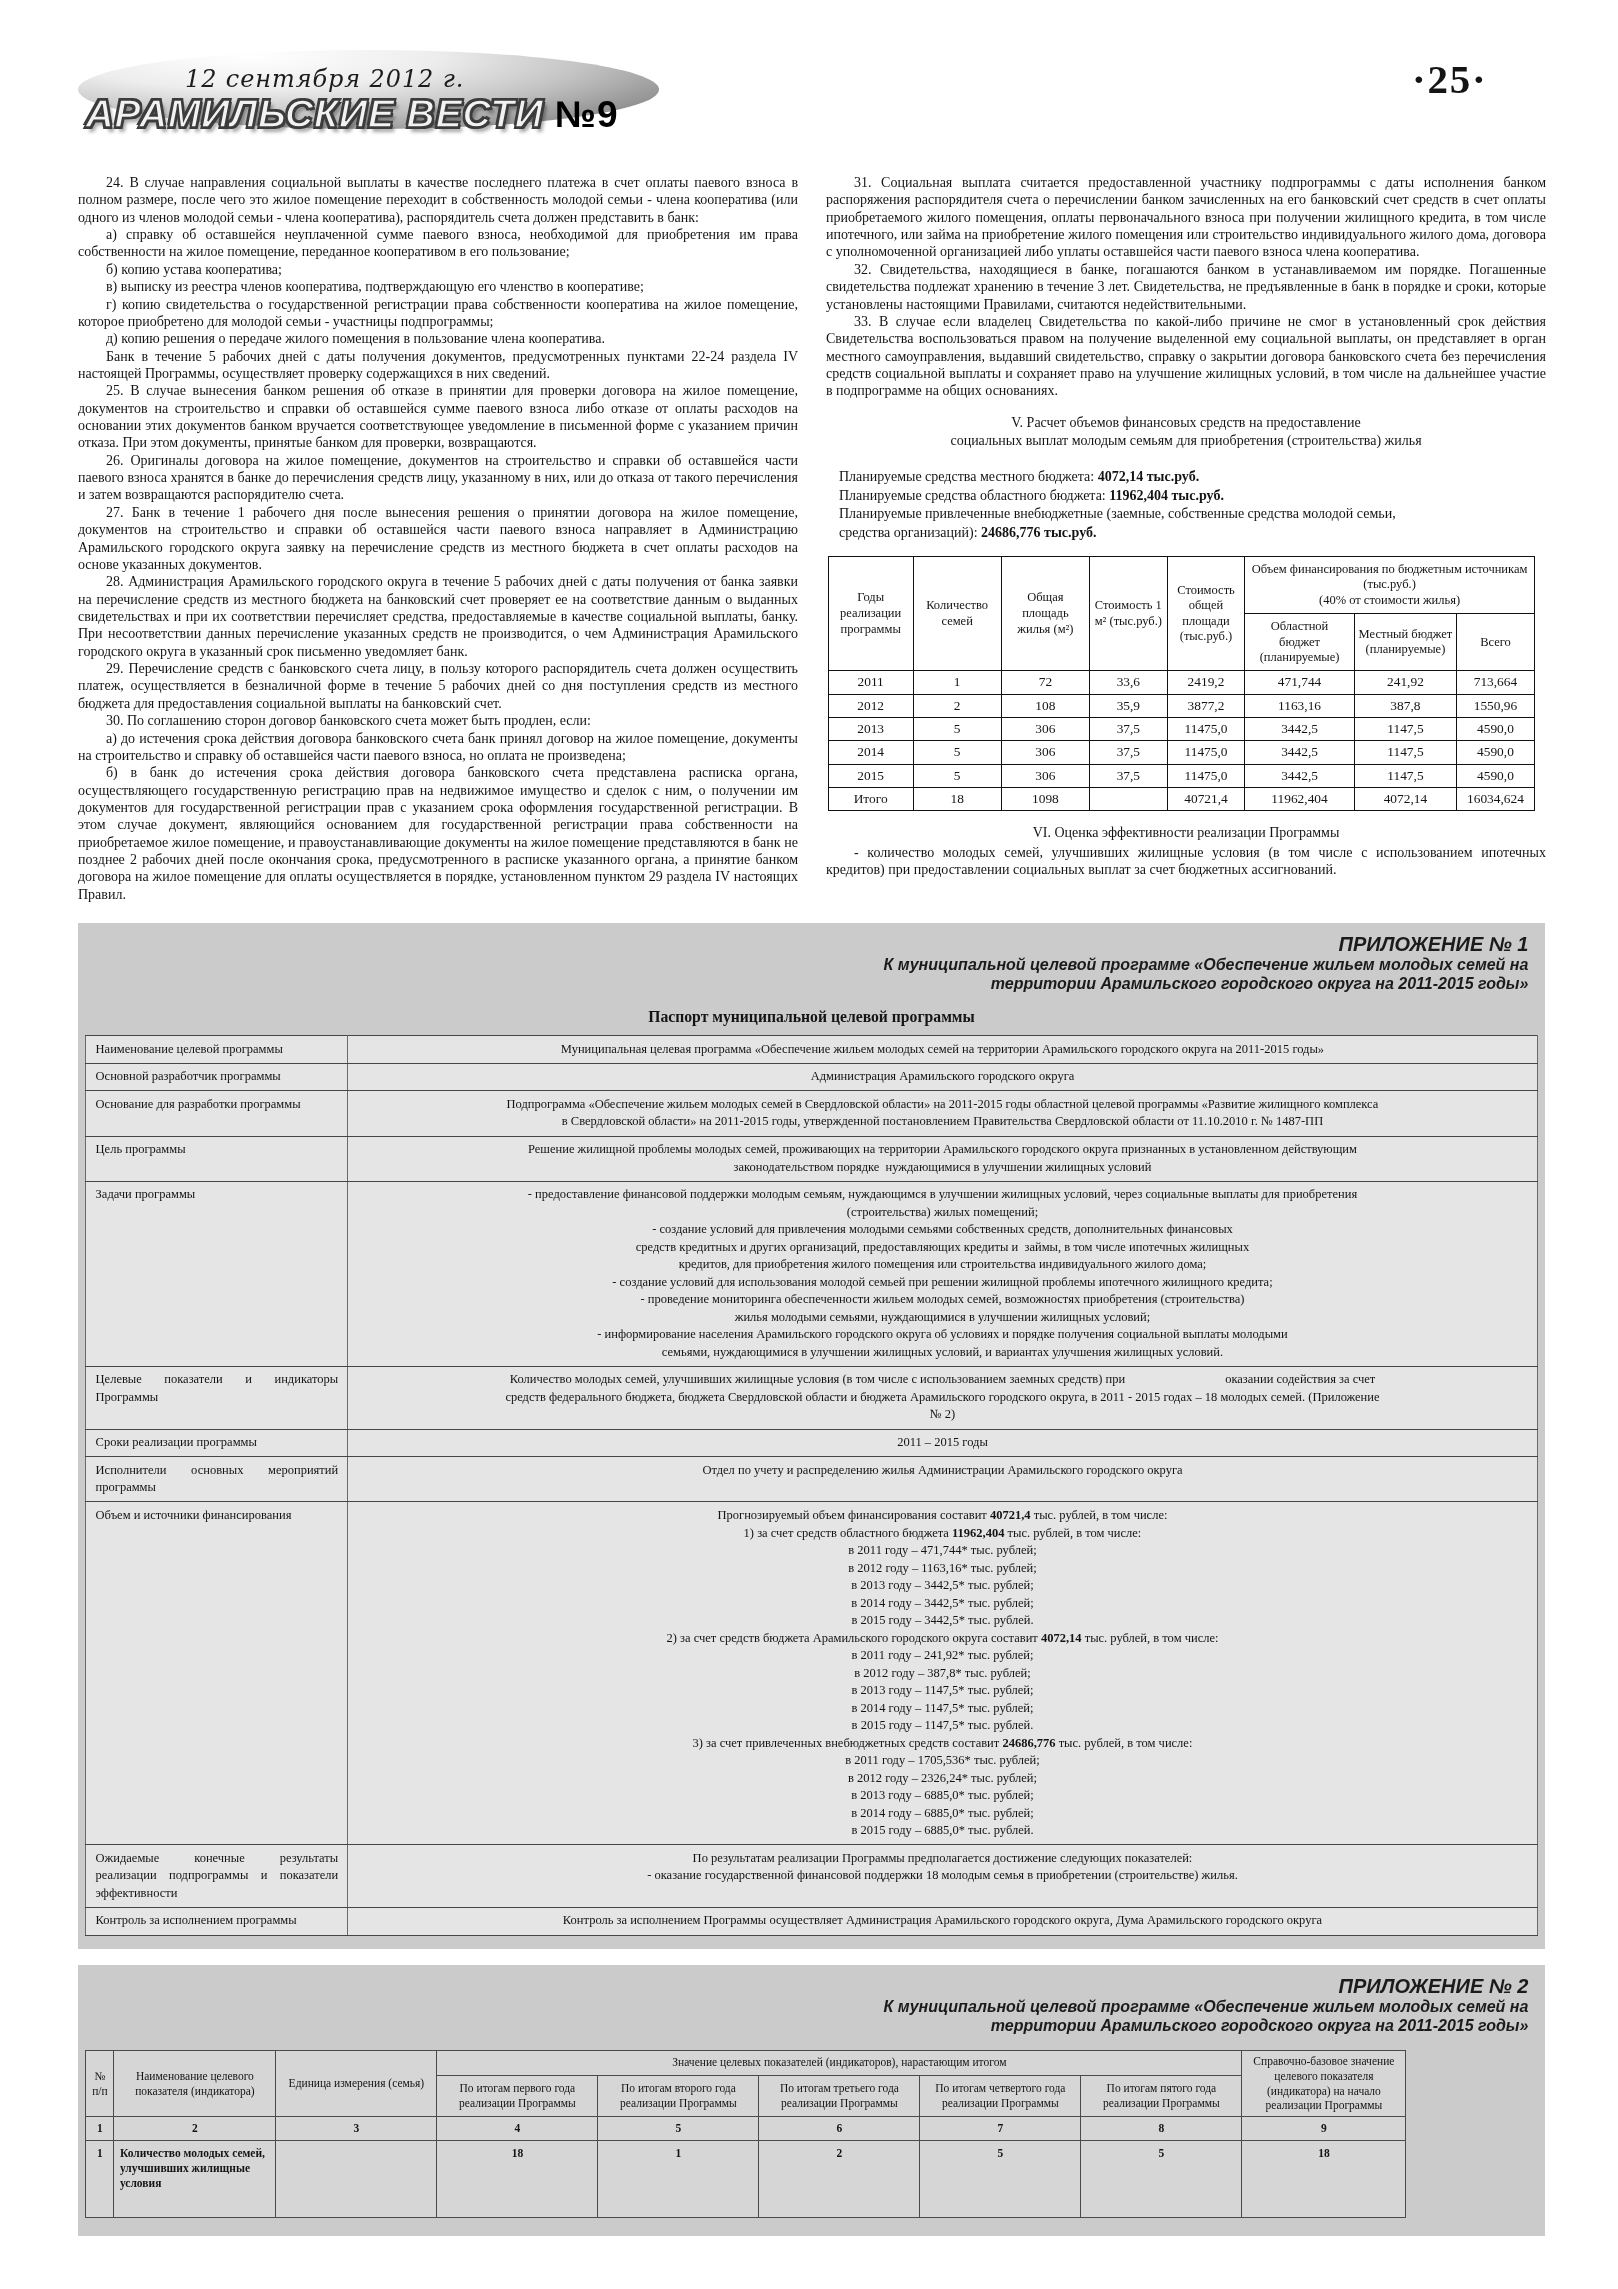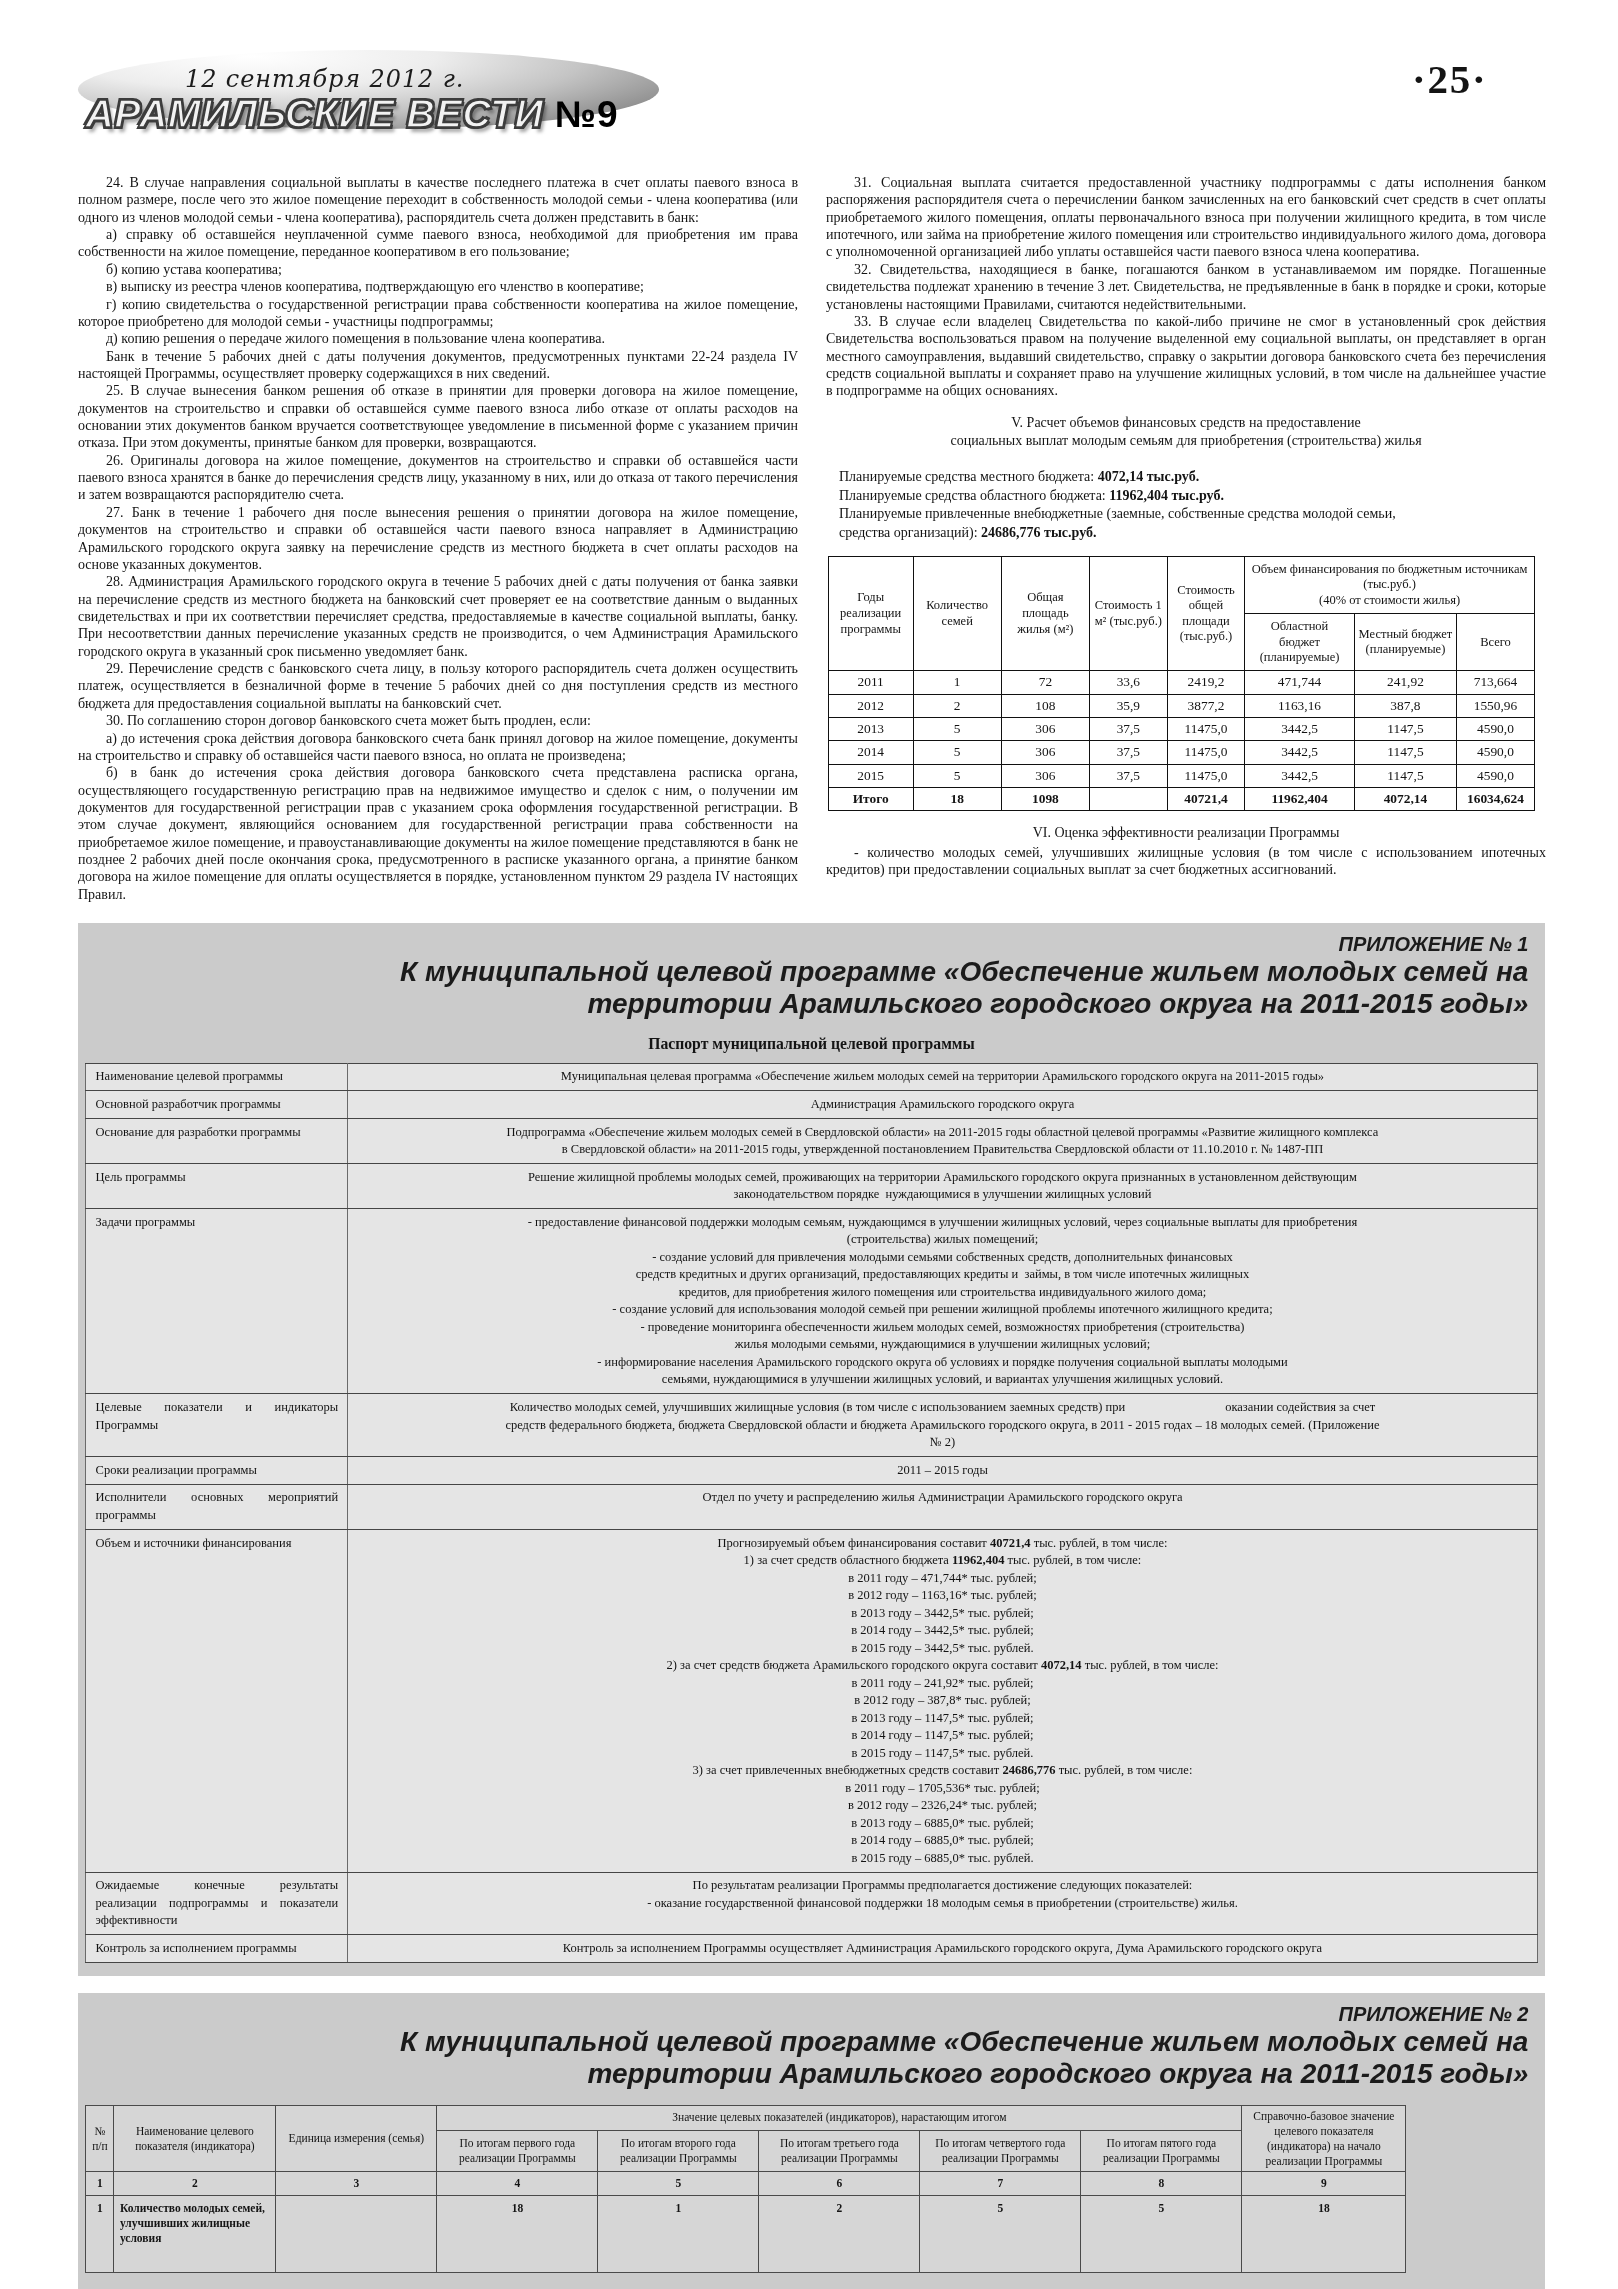--- a/index.html
+++ b/index.html
@@ -49,34 +49,34 @@
   .budget div { text-indent:13px; line-height:1.35; }
 
   .fin-table {
     border-collapse:collapse; width:707px; margin-top:13px; margin-left:1.8px;
     font-size:12.5px; text-align:center; line-height:1.25; border:1.8px solid #111;
   }
   .fin-table th, .fin-table td { border:0.9px solid #111; padding:1.8px 3.7px; font-weight:normal; vertical-align:middle; }
   .fin-table thead th { padding:4.6px 3.7px; }
   .fin-table .group-h { white-space:pre-line; }
   .fin-table tbody td { font-size:13.4px; padding:2.8px 3.7px; }
-  .fin-table .total td { font-weight:700; }
+  .fin-table .total td { font-weight:400; }
 
   .vi-title { text-align:center; margin:13px 0 1.8px; }
 
   
   .appendices { position:absolute; left:78px; top:923px; width:1467px; }
   .app-block { background:#cbcbcb; padding:9.2px 0 13px; }
   .app-block + .app-block { margin-top:16.6px; }
   .app-title-wrap {
     text-align:right; padding-right:16.6px; font-family:"Liberation Sans",sans-serif;
     font-weight:700; font-style:italic; color:#1b1b1b;
   }
   .app-title { font-size:20px; line-height:1.2; }
-  .app-sub   { font-size:28px; line-height:1.15; }
+  .app-sub   { font-size:16px; line-height:1.15; }
 
   .passport-heading { text-align:center; font-weight:700; font-size:15.7px; margin:14.8px 0 9.2px; }
 
   .passport {
     border-collapse:collapse; margin:0 7.4px; width:calc(100% - 14.8px);
     font-size:12.5px; line-height:1.4;
   }
   .passport td {
     background:#e5e5e5; border:0.9px solid #6a6a6a; border-top:1.8px solid #454545;
     border-bottom:1.8px solid #454545; padding:4.6px 9.2px; vertical-align:top;

